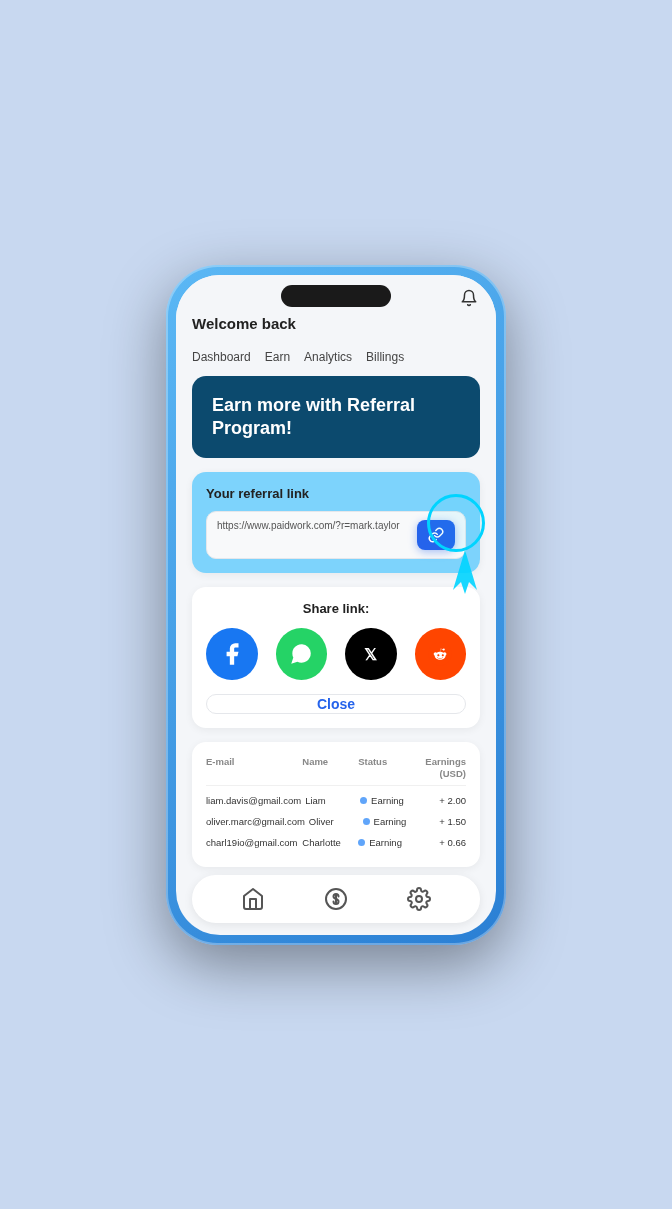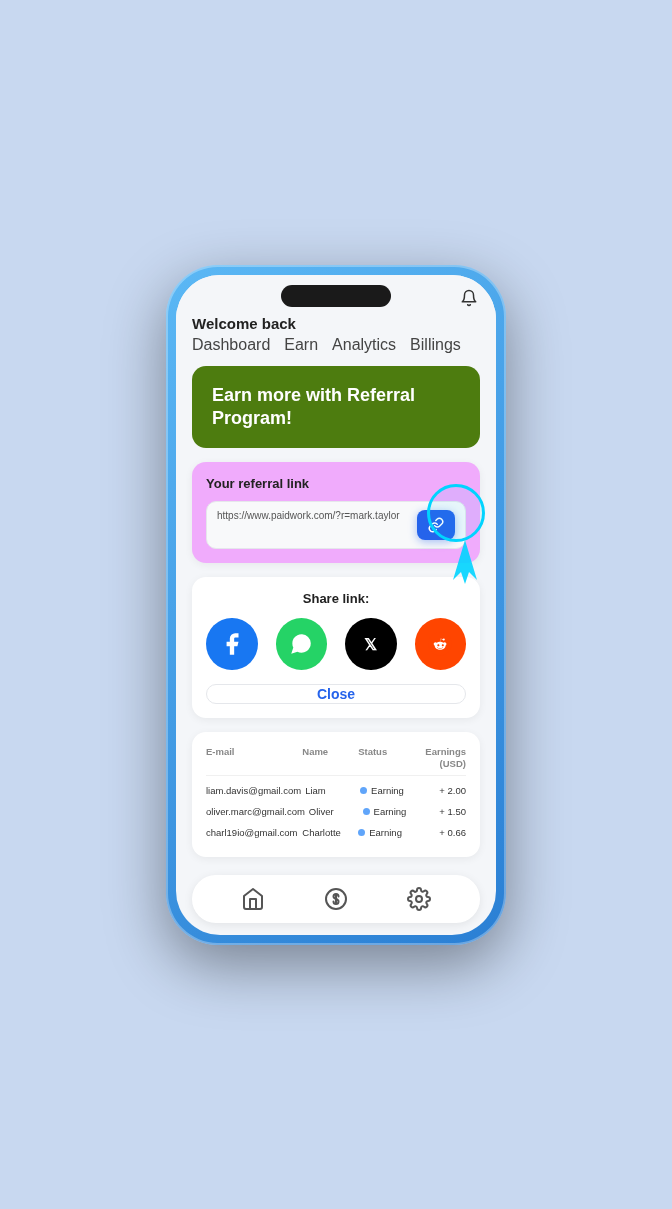--- a/index.html
+++ b/index.html
@@ -74,42 +74,43 @@
       margin-top: 4px;
     }
 
     .nav-tabs {
       display: flex;
       gap: 14px;
       margin-bottom: 12px;
     }
 
     .nav-tab {
-      font-size: 16px;
+      font-size: 12px;
       color: #444;
       cursor: pointer;
       font-weight: 500;
+      margin-top: 14px;
     }
 
     .hero-banner {
-      background: #4d7c0f;
+      background: #0c4a6e;
       border-radius: 14px;
       padding: 18px 20px;
       margin-bottom: 14px;
     }
 
     .hero-text {
       color: #fff;
       font-size: 18px;
       font-weight: 800;
       line-height: 1.3;
     }
 
     .referral-section {
-      background: #f0abfc;
+      background: #7dd3fc;
       border-radius: 14px;
       padding: 14px;
       margin-bottom: 14px;
       box-shadow: 0 2px 8px rgba(0,0,0,0.06);
     }
 
     .referral-label {
       font-size: 13px;
       font-weight: 700;
       color: #222;

